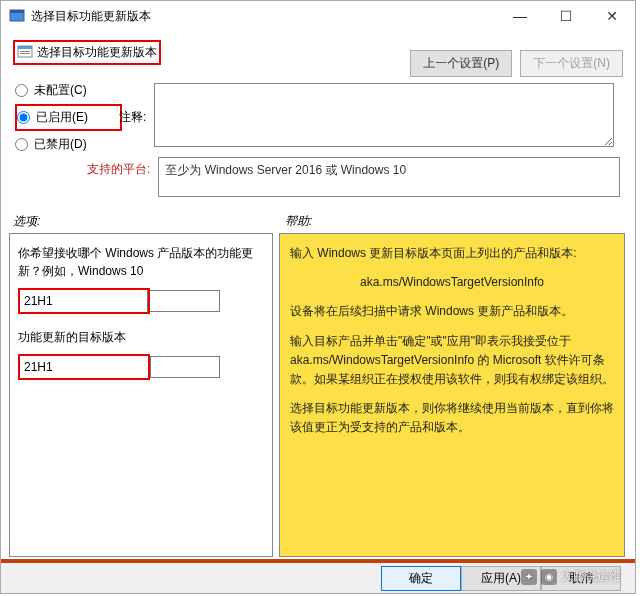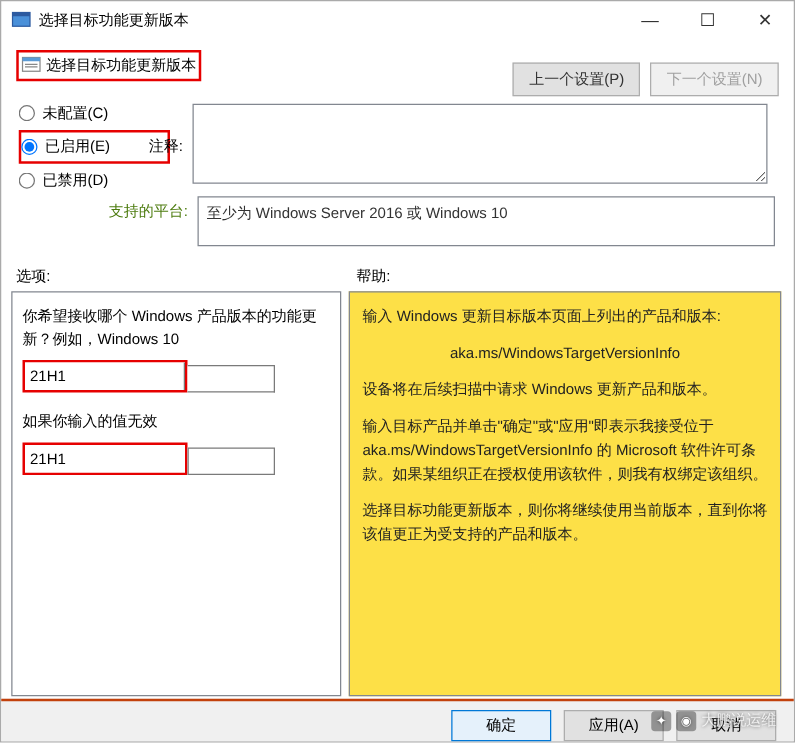--- a/index.html
+++ b/index.html
@@ -13,45 +13,45 @@
 .topbar { height: 42px; padding: 6px 12px; display: flex; align-items: center; }
 .red-box-1 { border: 2px solid #e60000; padding: 2px; display: inline-flex; align-items: center; }
 .small-icon { width: 16px; height: 16px; margin-right: 4px; }
 .topbar-title { color: #000; }
 .topbar-right { margin-left: auto; display: flex; gap: 8px; margin-top: 23px; }
 .btn { border: 1px solid #adadad; background: #e1e1e1; padding: 4px 12px; min-width: 100px; text-align: center; color: #333; }
 .btn.disabled { color: #a0a0a0; background: #f0f0f0; }
 .radios { padding: 4px 14px 2px; }
 .radio-row { display: flex; align-items: center; padding: 5px 0; }
 .radio-row input { margin-right: 6px; }
-.red-box-2 { border: 2px solid #e60000; display: inline-flex; align-items: center; padding: 1px 46px 1px 0; }
+.red-box-2 { border: 2px solid #e60000; display: inline-flex; align-items: center; padding: 1px 32px 1px 0; }
 .comment-row { position: absolute; left: 118px; top: 82px; display: flex; align-items: center; }
 .comment-label { margin-right: 8px; padding-top: 4px; color: #000; }
 .comment-box { width: 460px; height: 64px; border: 1px solid #828790; background: #fff; }
 .platform-row { position: absolute; left: 86px; top: 156px; display: flex; align-items: flex-start; }
-.platform-label { margin-right: 8px; padding-top: 4px; color: #4d7c0f; white-space: nowrap; }
+.platform-label { margin-right: 8px; padding-top: 4px; color: #b91c1c; white-space: nowrap; }
 .platform-box { width: 462px; height: 40px; border: 1px solid #828790; background: #fff; padding: 4px 6px; color: #333; }
 .section-headers { position: absolute; top: 212px; left: 8px; right: 10px; }
-.section-headers span { color: #000; }
+.section-headers span { color: #000; font-style: italic; }
 .section-headers .left-h { position: absolute; left: 4px; }
 .section-headers .right-h { position: absolute; left: 276px; }
 .lower { position: absolute; top: 232px; left: 8px; right: 10px; bottom: 36px; display: flex; gap: 6px; }
 .left-pane { width: 264px; border: 1px solid #828790; background: #fff; padding: 10px 8px; }
 .right-pane { flex: 1; border: 1px solid #828790; background: #fde047; padding: 10px 10px; color: #222; line-height: 1.6; overflow: hidden; }
 .right-pane p { margin-bottom: 10px; }
 .right-pane .link-like { text-align: center; }
 .opt-label { color: #000; margin-bottom: 8px; line-height: 1.5; }
 .field-wrap { margin-bottom: 14px; }
 .text-input { width: 200px; height: 22px; border: 1px solid #7a7a7a; padding: 2px 4px; background: #fff; color: #000; }
 .red-box-3 { border: 2px solid #e60000; display: inline-block; padding: 0; }
 .red-box-3 .text-input { width: 128px; border-top: none; border-left: none; border-bottom: none; border-right: 1px solid #7a7a7a; }
 .red-box-3 .text-input.last { border: none; }
-.combo-wrap { display: inline-flex; align-items: flex-end; width: 200px; }
+.combo-wrap { display: inline-flex; align-items: center; width: 200px; }
 .combo-wrap .text-input { flex: 1; }
-.footer { position: absolute; bottom: 0; left: 0; right: 0; height: 34px; border-top: 2px solid #c2410c; display: flex; justify-content: flex-end; align-items: flex-end; padding-right: 14px; gap: 10px; background: #f0f0f0; }
+.footer { position: absolute; bottom: 0; left: 0; right: 0; height: 34px; border-top: 4px solid #c2410c; display: flex; justify-content: flex-end; align-items: center; padding-right: 14px; background: #f0f0f0; }
 .foot-btn { border: 1px solid #adadad; background: #e1e1e1; padding: 3px 0; width: 80px; text-align: center; }
 .foot-btn.primary { border: 1px solid #0078d7; background: #e5f1fb; }
 .watermark { position: absolute; right: 14px; bottom: 8px; color: rgba(255,255,255,.8); text-shadow: 0 0 3px rgba(0,0,0,.6); font-size: 13px; display: flex; align-items: center; gap: 4px; }
 .watermark-icon { width: 16px; height: 16px; border-radius: 3px; background: rgba(0,0,0,.35); display: inline-flex; align-items: center; justify-content: center; color: #fff; font-size: 10px; }
 </style>
 </head>
 <body>
 
 <div class="window">
 
@@ -120,21 +120,21 @@
 
   <div class="lower">
     <div class="left-pane">
       <div class="opt-label">你希望接收哪个 Windows 产品版本的功能更新？例如，Windows 10</div>
       <div class="field-wrap">
         <div class="combo-wrap">
             <span class="red-box-3"><input class="text-input" value="21H1" style=""></span>
             <input class="text-input" style="width: 70px; border-left: none;">
           </div>
       </div>
-      <div class="opt-label">如果你输入的值无效</div>
+      <div class="opt-label">功能更新的目标版本</div>
       <div class="field-wrap">
         <div class="combo-wrap">
             <span class="red-box-3"><input class="text-input last" value="21H1" style=""></span>
             <input class="text-input" style="width: 70px;">
           </div>
       </div>
     </div>
     <div class="right-pane">
       <p>输入 Windows 更新目标版本页面上列出的产品和版本:</p>
       <p class="link-like">aka.ms/WindowsTargetVersionInfo</p>

